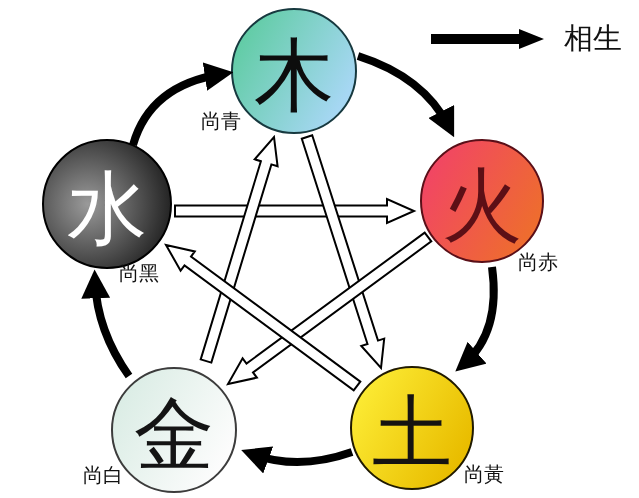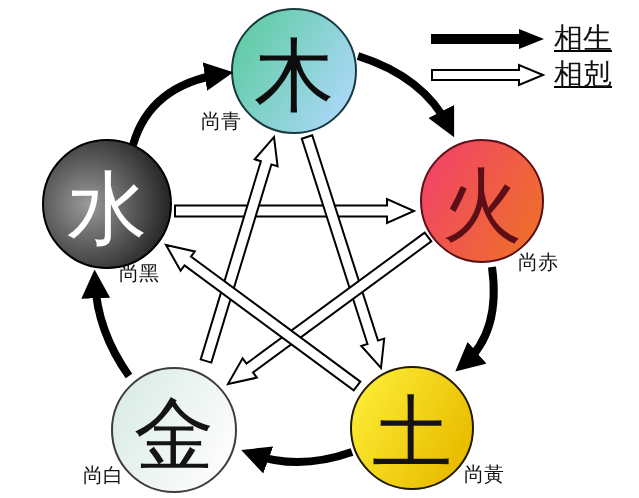--- a/index.html
+++ b/index.html
@@ -1,20 +1,20 @@
 <!DOCTYPE html>
 <html><head>
 <meta charset="utf-8">
 <style>
   html,body{margin:0;padding:0;background:#ffffff;}
   body{font-family:"DejaVu Sans", sans-serif;}
   .stage{position:relative;width:639px;height:498px;background:#ffffff;overflow:hidden;}
   .diagram-svg{position:absolute;left:0;top:0;}
   .legend{position:absolute;left:431px;top:24px;display:flex;flex-direction:column;gap:7px;z-index:5;}
-  .legend-row{display:flex;align-items:center;gap:8px;text-decoration:underline;}
+  .legend-row{display:flex;align-items:center;gap:18px;}
   .legend-label{font-size:29px;color:#111;line-height:1;white-space:nowrap;}
   .legend-arrow{display:block;}
   text{font-family:"DejaVu Sans", sans-serif;}
 </style>
 </head>
 <body>
 
 <div class="stage">
 
   <svg class="diagram-svg" width="639" height="498" viewBox="0 0 639 498">
@@ -78,21 +78,15 @@
       </g>
     </svg>
 
   <div class="legend">
     <div class="legend-row">
       <svg class="legend-arrow" width="115" height="26" viewBox="0 0 115 26">
         <polygon points="0,8 88,8 88,3 113,13 88,23 88,18 0,18" fill="#000000"></polygon>
       </svg>
       <span class="legend-label">相生</span>
     </div>
-    <div class="legend-row">
-      <svg class="legend-arrow" width="115" height="26" viewBox="0 0 115 26">
-        <polygon points="1,8 88,8 88,3 112,13 88,23 88,18 1,18" fill="#ffffff" stroke="#000000" stroke-width="2"></polygon>
-      </svg>
-      <span class="legend-label">相剋</span>
-    </div>
   </div>
 
 </div>
 
 </body></html>

